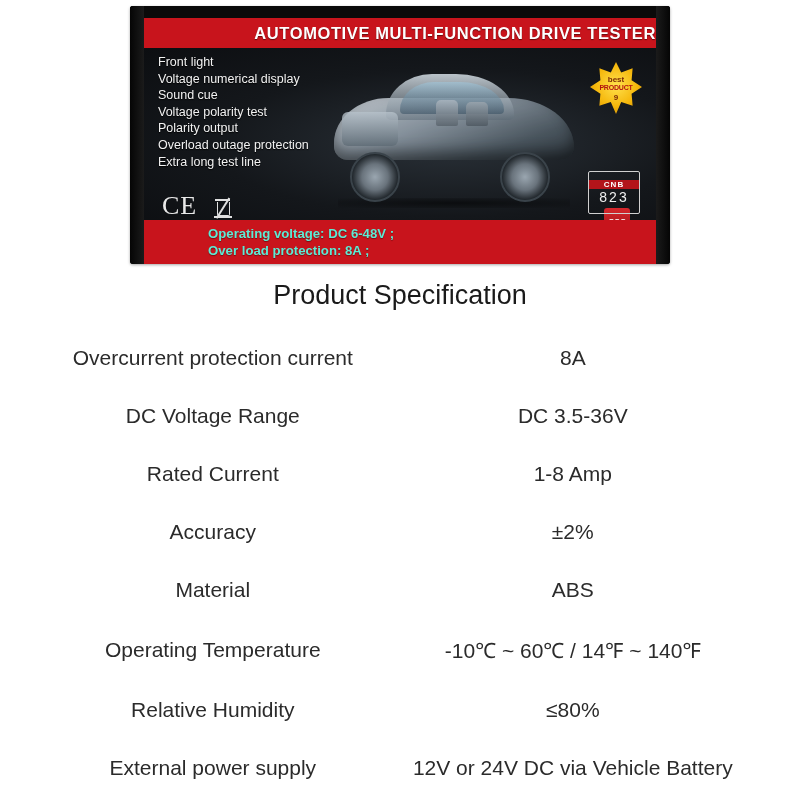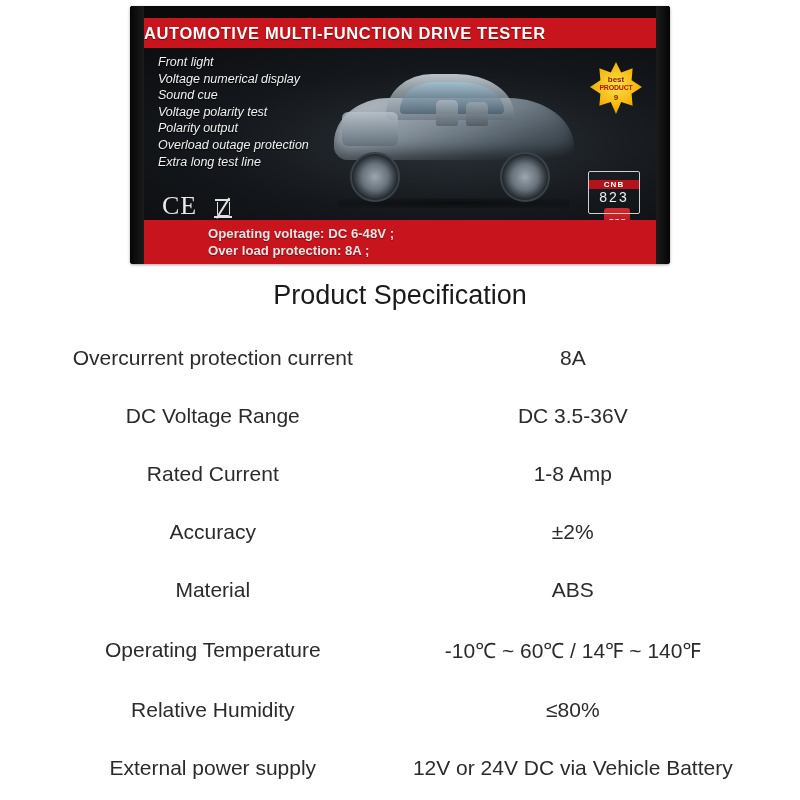--- a/index.html
+++ b/index.html
@@ -60,21 +60,21 @@
     background: #c40f16;
   }
   .title-bar {
     position: absolute;
     left: 0; top: 0;
     width: 100%;
     height: 30px;
     background: #c8141c;
     display: flex;
     align-items: center;
-    justify-content: flex-start;
+    justify-content: flex-end;
     border-bottom: 1px solid #8d0b10;
   }
   .title-bar .title {
     color: #ffffff;
     font-weight: bold;
     font-size: 16.5px;
     letter-spacing: 0.6px;
     white-space: nowrap;
     text-shadow: 0 1px 1px rgba(0,0,0,0.5);
   }
@@ -90,21 +90,20 @@
   }
   .feature-list {
     position: absolute;
     left: 14px;
     top: 6px;
     width: 230px;
     color: #f2f2f2;
     font-size: 12.5px;
     line-height: 16.6px;
     font-family: "Liberation Sans", sans-serif;
-    font-style: italic;
   }
   .feature-list div {
     white-space: nowrap;
     text-shadow: 0 1px 1px #000;
   }
   .ce-row {
     position: absolute;
     left: 18px;
     bottom: 1px;
     display: flex;
@@ -307,21 +306,21 @@
     right: 0;
     height: 44px;
     background: #c8141c;
     padding-left: 64px;
     box-sizing: border-box;
     display: flex;
     flex-direction: column;
     justify-content: center;
   }
   .red-footer div {
-    color: #e5e5e5;
+    color: #5eead4;
     font-size: 13.2px;
     font-weight: bold;
     line-height: 17px;
     text-shadow: 0 1px 1px rgba(0,0,0,0.4);
     white-space: nowrap;
   }
 
   
   .spec-title {
     text-align: center;

